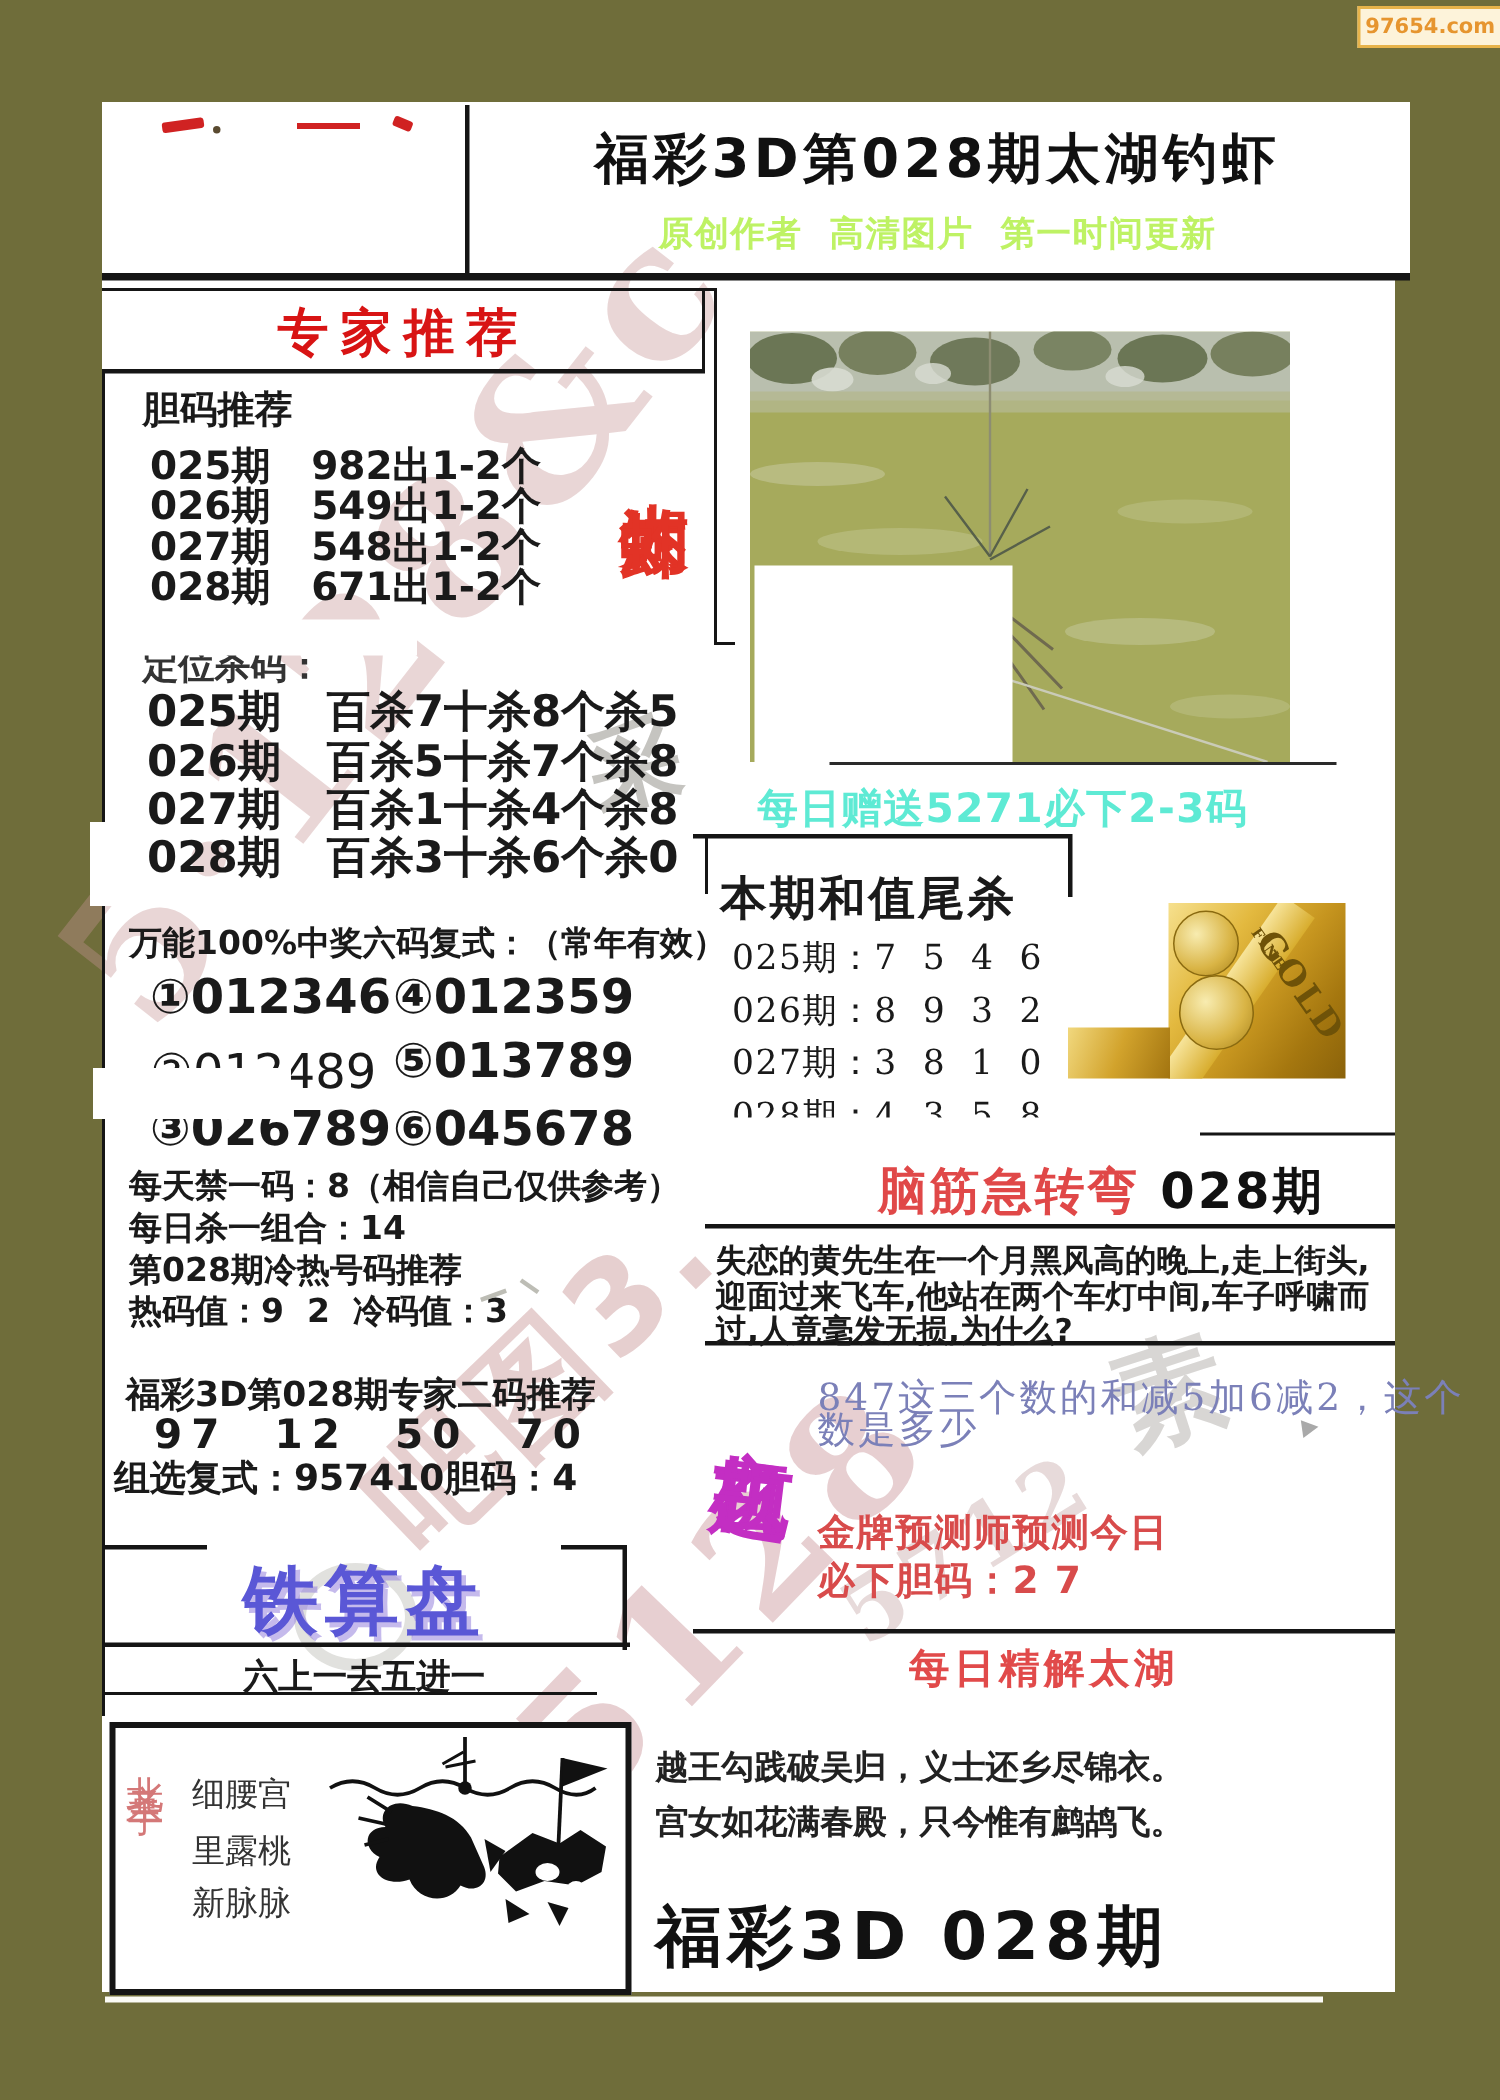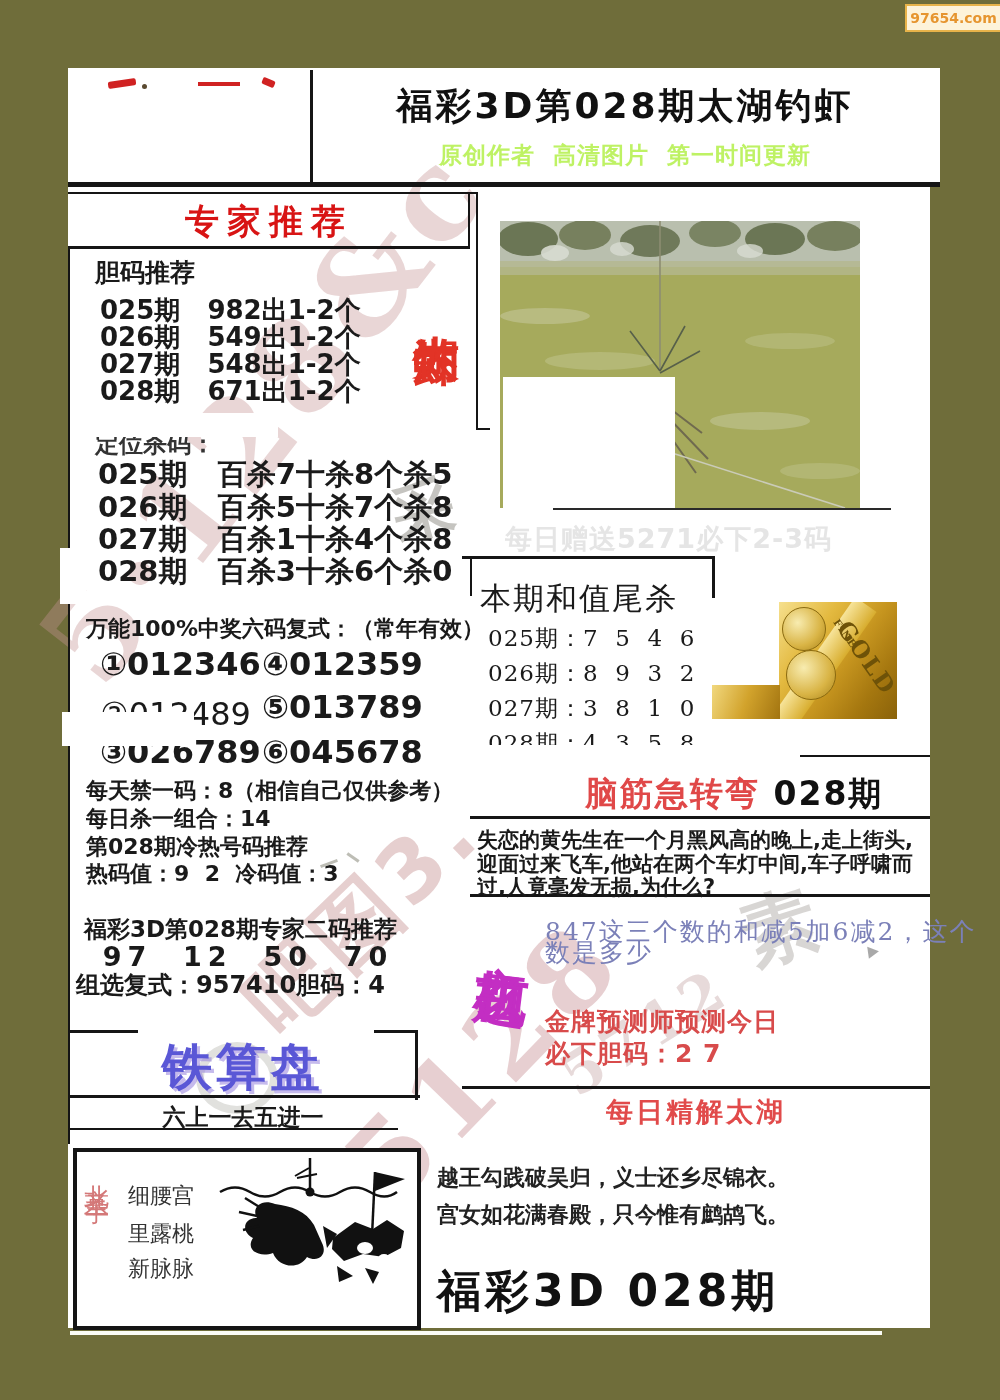--- a/index.html
+++ b/index.html
@@ -150,26 +150,26 @@
   <path d="M160,150 L130,110 M160,150 L185,105 M160,152 L200,130" stroke="#57604a" stroke-width="1.6" fill="none"></path>
   <circle cx="158" cy="166" r="8" fill="#6b4e2e" opacity="0.95"></circle>
   <ellipse cx="155" cy="192" rx="14" ry="26" fill="#8f6f46" opacity="0.95" transform="rotate(-12 155 192)"></ellipse>
   <path d="M160,180 L202,212 M162,190 L208,238 M158,198 L196,252 M150,200 L138,240" stroke="#6f6a4f" stroke-width="2" fill="none"></path>
   <path d="M156,216 L150,287" stroke="#77724f" stroke-width="1.6" fill="none"></path>
   <path d="M172,232 L345,287" stroke="#cacbb8" stroke-width="1.6" fill="none"></path>
   <rect x="3" y="156" width="172" height="131" fill="#ffffff"></rect>
 </svg>
 
 <div class="abs z2" style="left:553px;top:508px;width:338px;height:2px;background:#2a2a2a;"></div>
-<div class="abs nowrap z3" style="left:505px;top:521px;font-size:27px;font-weight:700;color:#e5e5e5;letter-spacing:1px;">每日赠送5271必下2-3码</div>
+<div class="abs nowrap z3" style="left:505px;top:521px;font-size:27px;font-weight:700;color:#5eead4;letter-spacing:1px;">每日赠送5271必下2-3码</div>
 
 <div class="abs line z2" style="left:462px;top:556px;width:252px;height:3px;"></div>
 <div class="abs line z2" style="left:470px;top:556px;width:2px;height:40px;"></div>
 <div class="abs line z2" style="left:712px;top:556px;width:3px;height:42px;"></div>
-<div class="abs serif nowrap z3" style="left:480px;top:578px;font-size:31px;font-weight:400;letter-spacing:2px;">本期和值尾杀</div>
+<div class="abs serif nowrap z3" style="left:480px;top:578px;font-size:31px;font-weight:700;letter-spacing:2px;">本期和值尾杀</div>
 <div class="abs serif pre z3" style="left:488px;top:623px;font-size:23px;letter-spacing:1px;">025期：7  5  4  6</div>
 <div class="abs serif pre z3" style="left:488px;top:658px;font-size:23px;letter-spacing:1px;">026期：8  9  3  2</div>
 <div class="abs serif pre z3" style="left:488px;top:693px;font-size:23px;letter-spacing:1px;">027期：3  8  1  0</div>
 <div class="abs serif pre z3" style="left:488px;top:728px;font-size:23px;letter-spacing:1px;">028期：4  3  5  8</div>
 <div class="abs whitebg z4" style="left:470px;top:745px;width:245px;height:22px;"></div>
 
 <div class="abs z3" style="left:779px;top:602px;width:118px;height:117px;overflow:hidden;
             background:linear-gradient(125deg,#f6e08e 0%,#e3b93f 30%,#c6951f 55%,#a5770f 78%,#8a620a 100%);">
   <div class="abs" style="left:28px;top:-12px;width:26px;height:160px;background:linear-gradient(90deg,#f7e49a,#d8ad2e);transform:rotate(35deg);"></div>
   <div class="abs serif" style="left:50px;top:26px;font-size:10px;font-weight:700;color:#6e5208;transform:rotate(55deg);letter-spacing:1px;">FINE</div>

